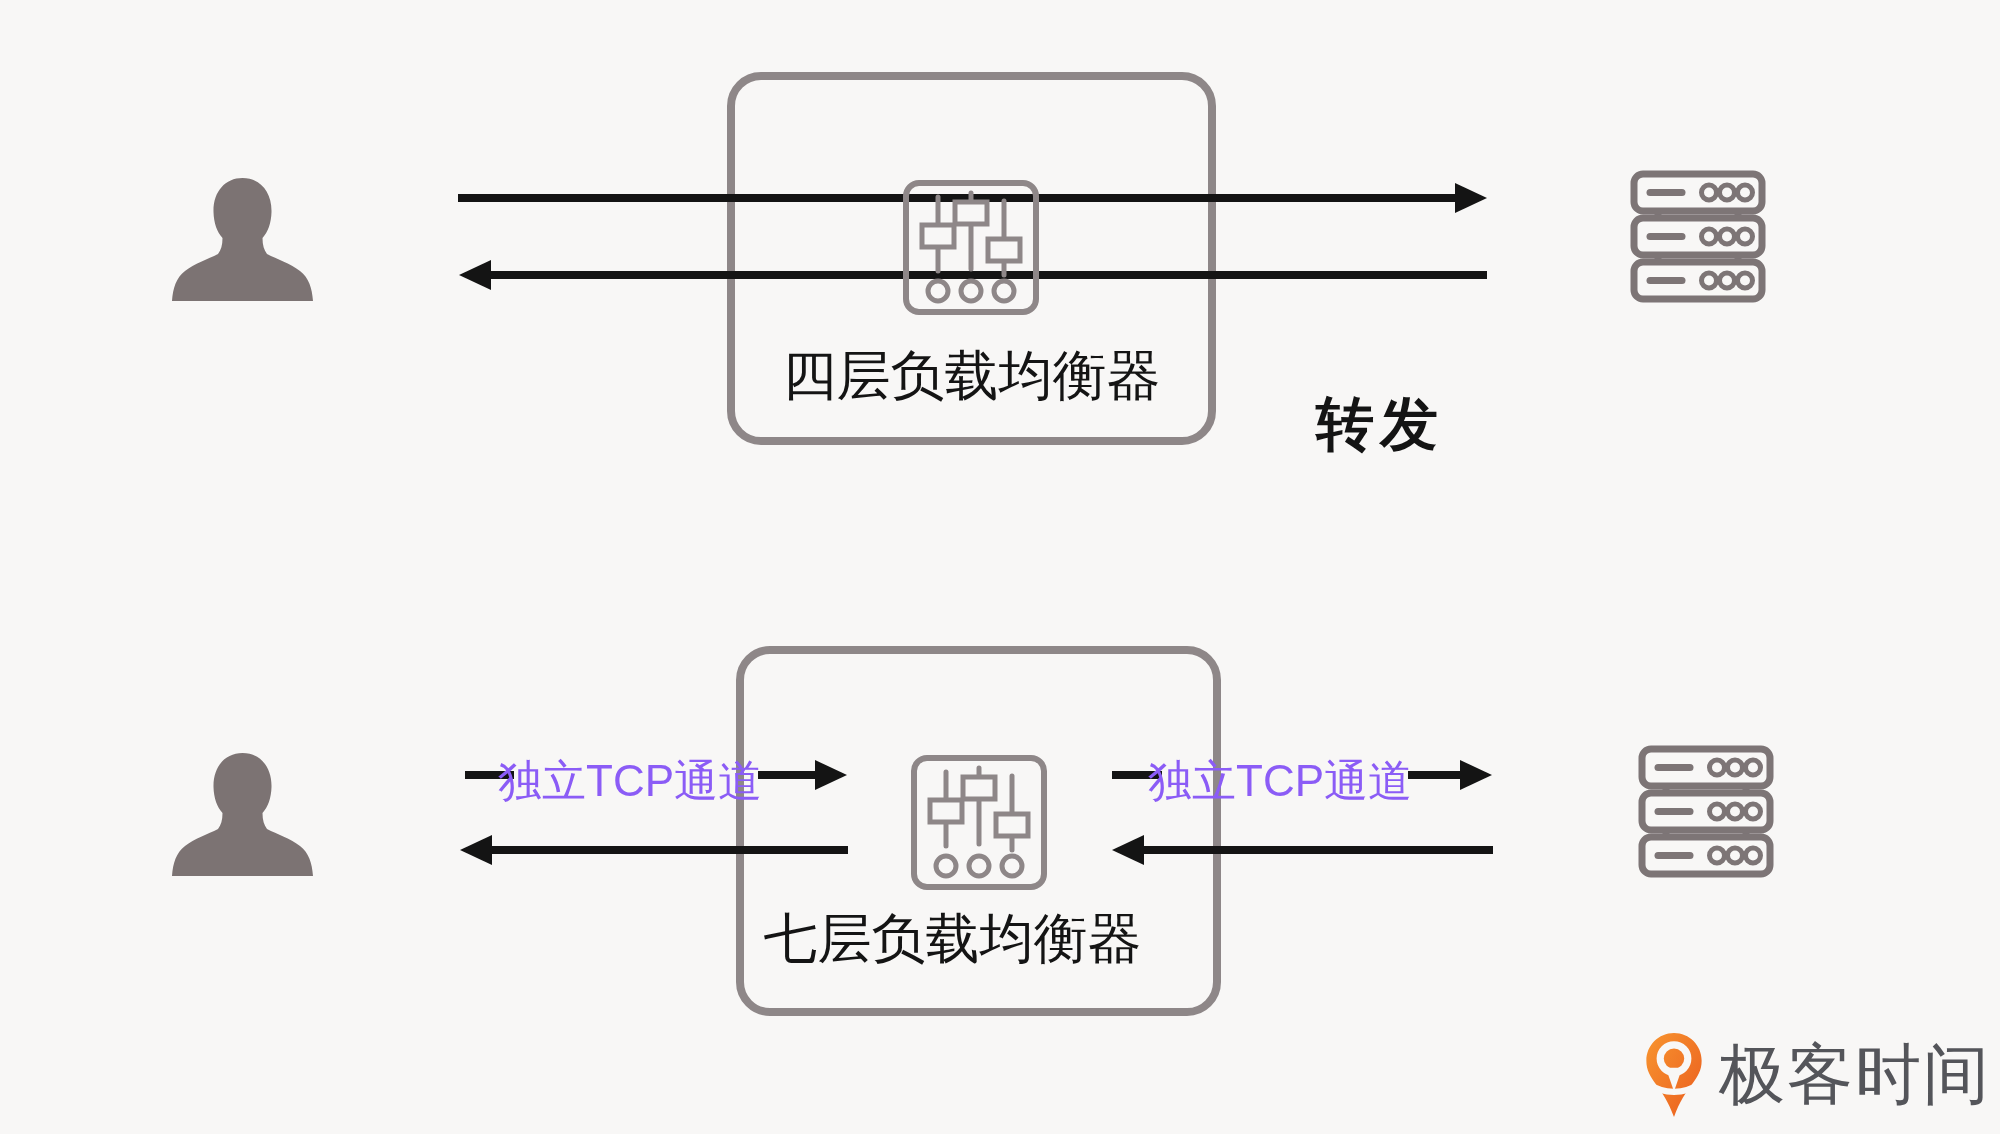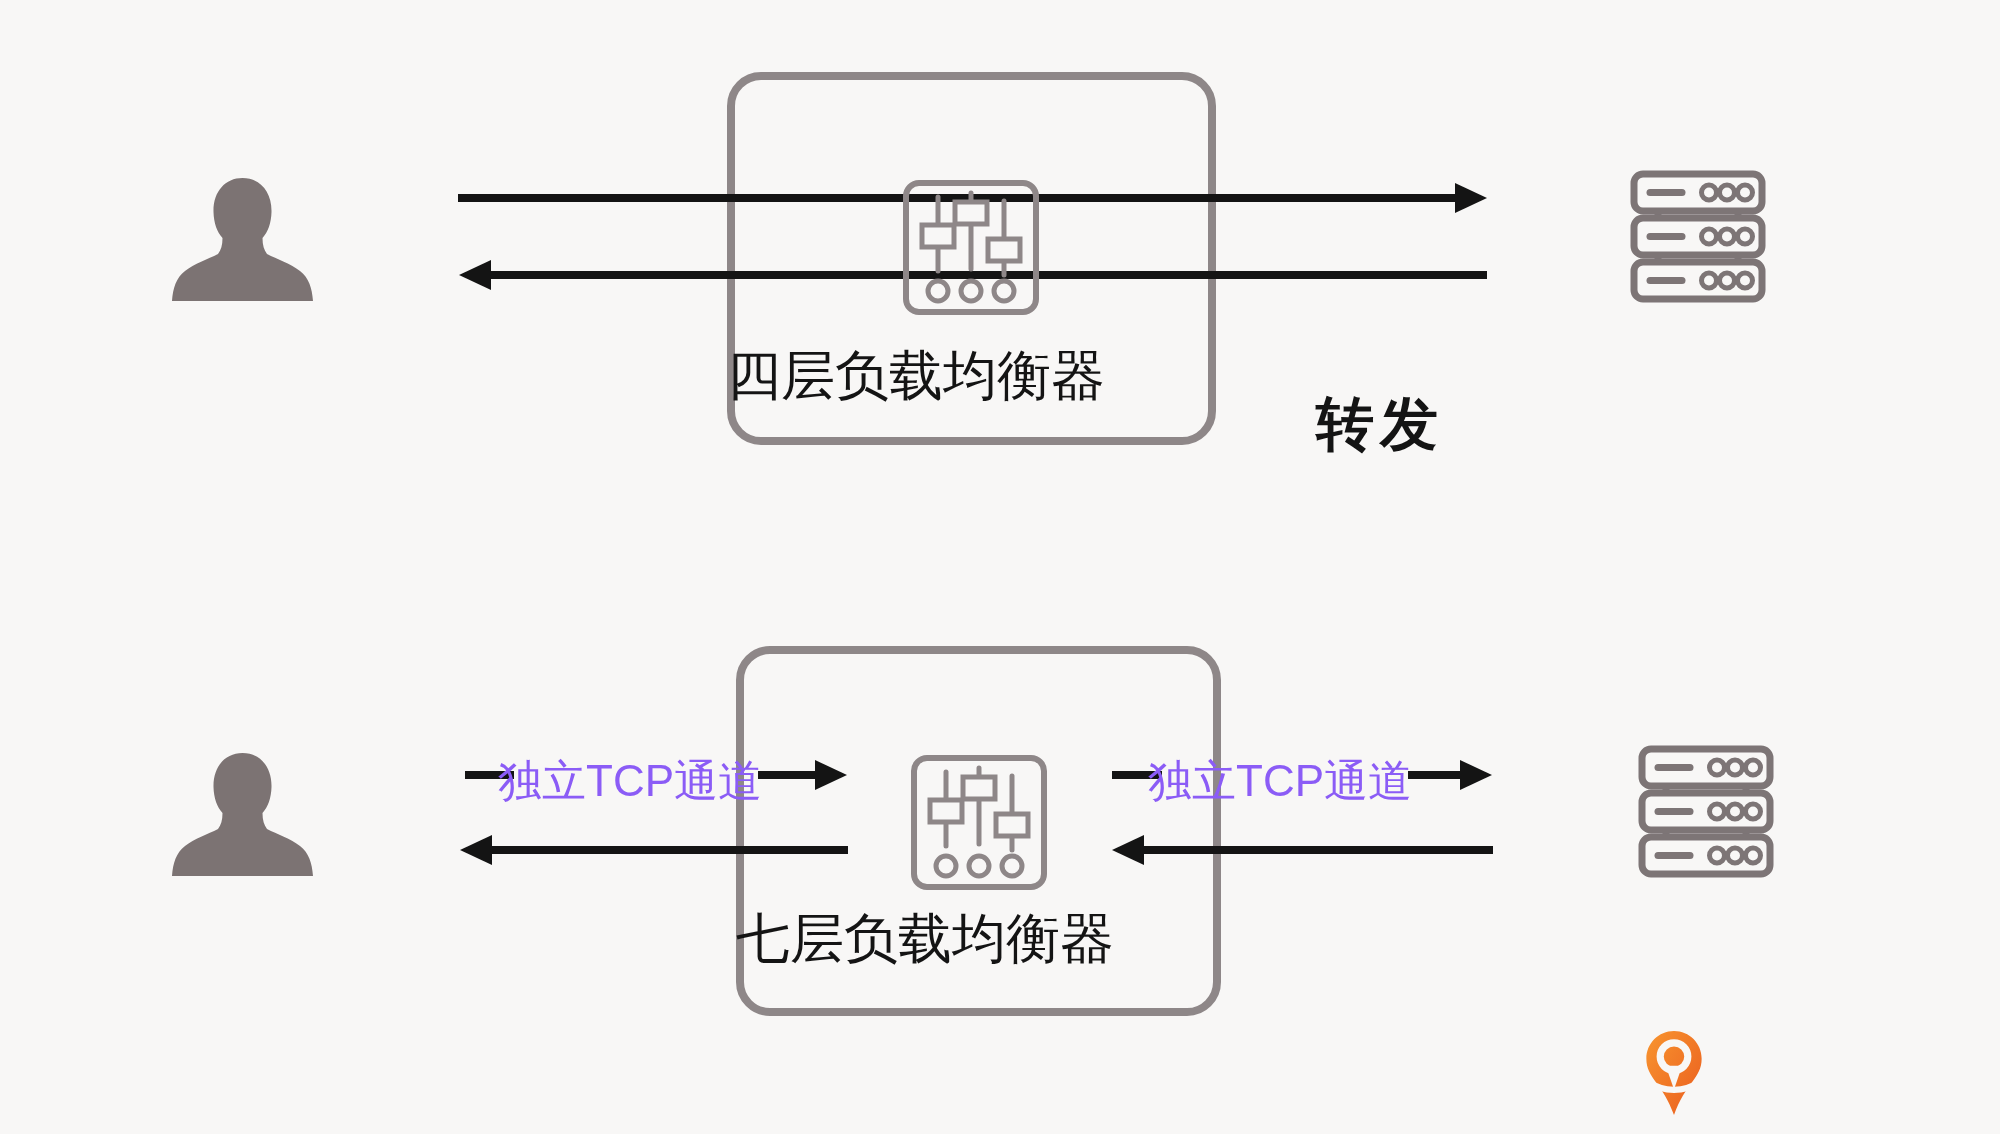--- a/index.html
+++ b/index.html
@@ -15,21 +15,21 @@
   }
   
   .hline{position:absolute;height:8px;background:#141414;}
   .head-right{position:absolute;width:0;height:0;
     border-top:15px solid transparent;border-bottom:15px solid transparent;
     border-left:32px solid #141414;}
   .head-left{position:absolute;width:0;height:0;
     border-top:15px solid transparent;border-bottom:15px solid transparent;
     border-right:32px solid #141414;}
   
-  .lb-label{position:absolute;font-size:54px;text-align:left;color:#141414;}
+  .lb-label{position:absolute;font-size:54px;text-align:center;color:#141414;}
   .mode-label{position:absolute;font-size:58px;font-weight:bold;text-align:center;color:#141414;letter-spacing:6px;}
   .channel-label{position:absolute;font-size:44px;color:#8b5cf6;white-space:nowrap;}
   
   .logo{position:absolute;display:flex;align-items:center;gap:16px;}
   .logo-text{font-size:66px;color:#54555a;font-weight:500;letter-spacing:2px;white-space:nowrap;}
 </style>
 </head>
 <body>
 
 <div class="stage">
@@ -167,15 +167,16 @@
         <linearGradient id="og" x1="0" y1="0" x2="1" y2="1">
           <stop offset="0" stop-color="#f8952f"></stop>
           <stop offset="1" stop-color="#ea5c1e"></stop>
         </linearGradient>
       </defs>
       <path d="M28 1 C13 1 1 13 1 28 C1 47 17 52 28 83 C39 52 55 47 55 28 C55 13 43 1 28 1 Z" fill="url(#og)"></path>
       <path d="M1 50 Q28 67 55 50" stroke="#f8f7f6" stroke-width="6" fill="none"></path>
       <circle cx="28" cy="26" r="13.5" fill="none" stroke="#f8f7f6" stroke-width="7"></circle>
       <path d="M20 35 L36 35 L28 58 Z" fill="#f8f7f6"></path>
     </svg>
+    <span class="logo-text">极客时间</span>
   </div>
 
 </div>
 
 </body></html>

